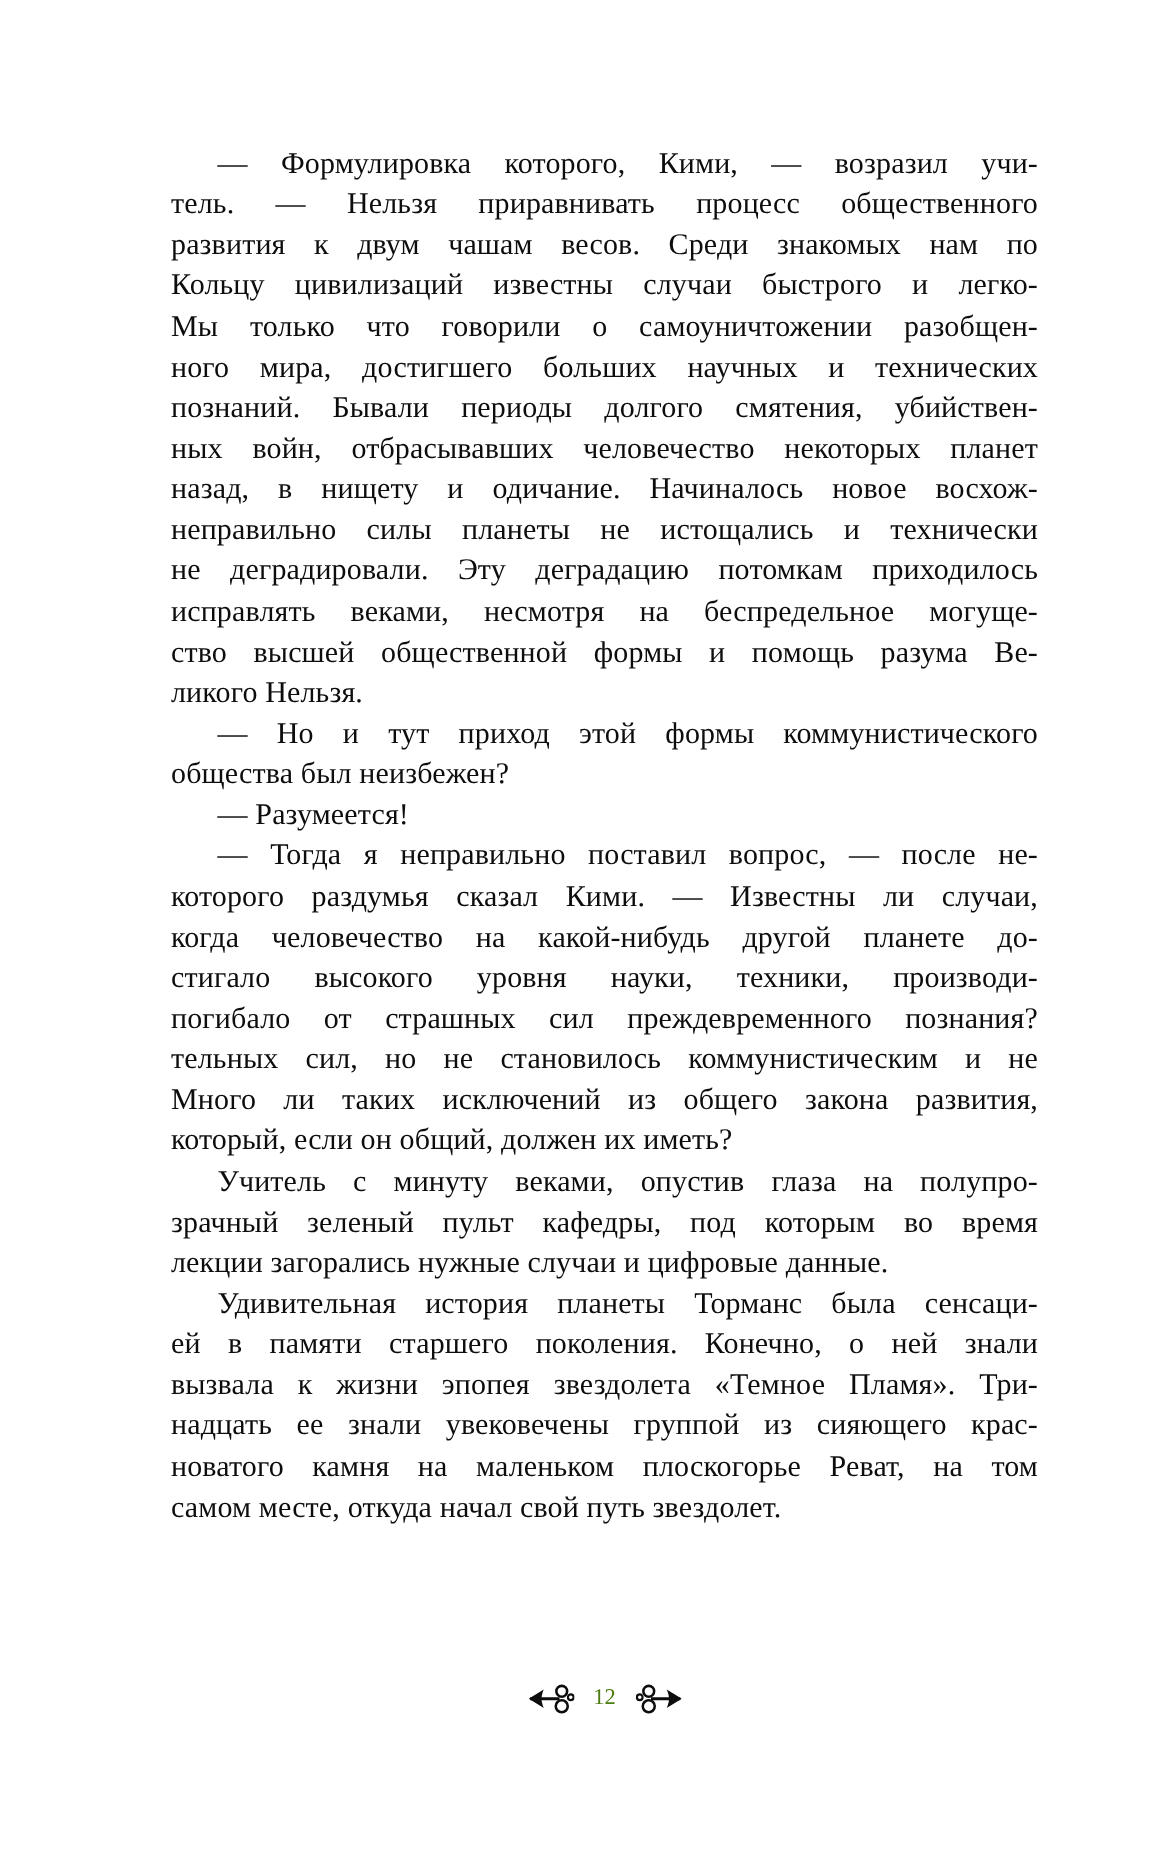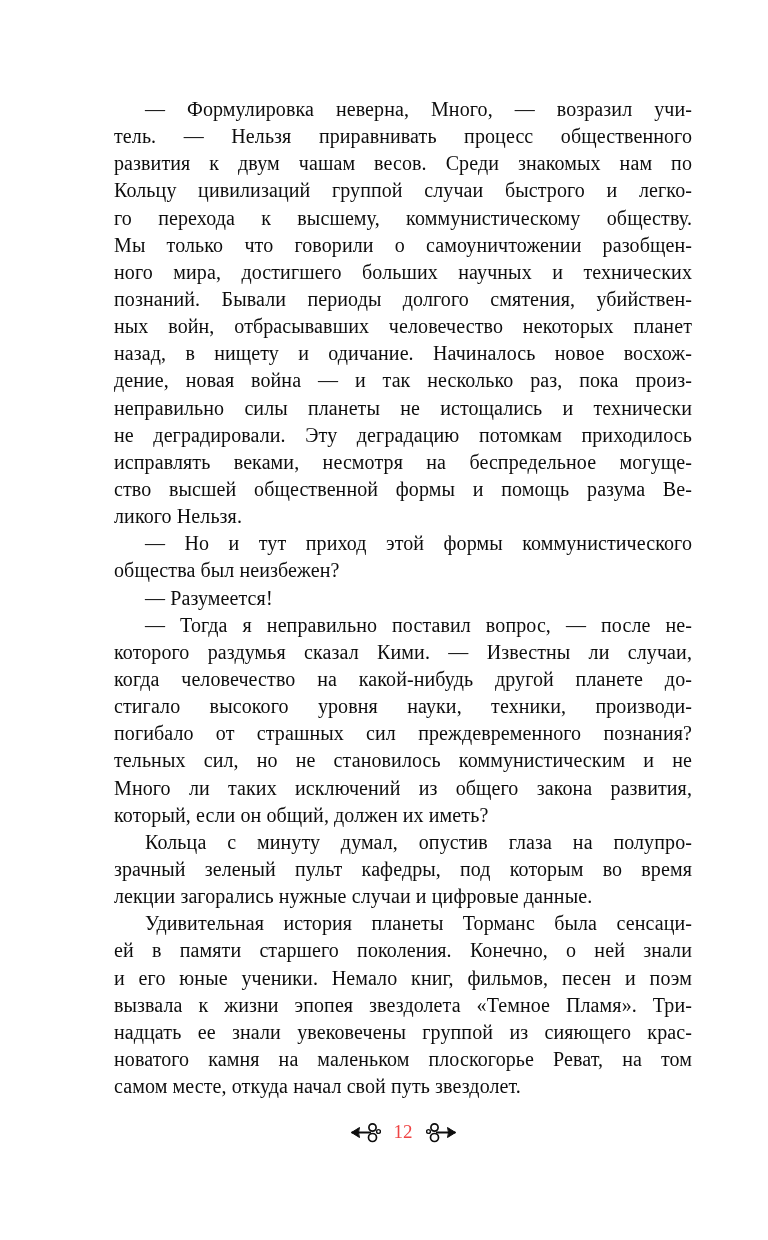--- a/index.html
+++ b/index.html
@@ -42,70 +42,67 @@
     left: 114px;
     top: 1118px;
     width: 578px;
     height: 28px;
     display: flex;
     align-items: center;
     justify-content: center;
     gap: 13px;
   }
   .page-number {
-    font-size: 19px;
+    font-size: 15px;
     line-height: 28px;
-    color: #ef4444;
+    color: #4d7c0f;
   }
   .fleuron {
     width: 31px;
     height: 21px;
     display: block;
   }
   .fleuron.right {
     transform: scaleX(-1);
   }
 </style>
 </head>
 <body>
 
 <div class="text-block">
-    <div class="line indent">— Формулировка неверна, Много, — возразил учи-</div>
+    <div class="line indent">— Формулировка которого, Кими, — возразил учи-</div>
     <div class="line">тель. — Нельзя приравнивать процесс общественного</div>
     <div class="line">развития к двум чашам весов. Среди знакомых нам по</div>
-    <div class="line">Кольцу цивилизаций группой случаи быстрого и легко-</div>
-    <div class="line">го перехода к высшему, коммунистическому обществу.</div>
+    <div class="line">Кольцу цивилизаций известны случаи быстрого и легко-</div>
     <div class="line">Мы только что говорили о самоуничтожении разобщен-</div>
     <div class="line">ного мира, достигшего больших научных и технических</div>
     <div class="line">познаний. Бывали периоды долгого смятения, убийствен-</div>
     <div class="line">ных войн, отбрасывавших человечество некоторых планет</div>
     <div class="line">назад, в нищету и одичание. Начиналось новое восхож-</div>
-    <div class="line">дение, новая война — и так несколько раз, пока произ-</div>
     <div class="line">неправильно силы планеты не истощались и технически</div>
     <div class="line">не деградировали. Эту деградацию потомкам приходилось</div>
     <div class="line">исправлять веками, несмотря на беспредельное могуще-</div>
     <div class="line">ство высшей общественной формы и помощь разума Ве-</div>
     <div class="line end">ликого Нельзя.</div>
     <div class="line indent">— Но и тут приход этой формы коммунистического</div>
     <div class="line end">общества был неизбежен?</div>
     <div class="line indent end">— Разумеется!</div>
     <div class="line indent">— Тогда я неправильно поставил вопрос, — после не-</div>
     <div class="line">которого раздумья сказал Кими. — Известны ли случаи,</div>
     <div class="line">когда человечество на какой-нибудь другой планете до-</div>
     <div class="line">стигало высокого уровня науки, техники, производи-</div>
     <div class="line">погибало от страшных сил преждевременного познания?</div>
     <div class="line">тельных сил, но не становилось коммунистическим и не</div>
     <div class="line">Много ли таких исключений из общего закона развития,</div>
     <div class="line end">который, если он общий, должен их иметь?</div>
-    <div class="line indent">Кольца с минуту думал, опустив глаза на полупро-</div>
+    <div class="line indent">Учитель с минуту веками, опустив глаза на полупро-</div>
     <div class="line">зрачный зеленый пульт кафедры, под которым во время</div>
     <div class="line end">лекции загорались нужные случаи и цифровые данные.</div>
     <div class="line indent">Удивительная история планеты Торманс была сенсаци-</div>
     <div class="line">ей в памяти старшего поколения. Конечно, о ней знали</div>
-    <div class="line">и его юные ученики. Немало книг, фильмов, песен и поэм</div>
     <div class="line">вызвала к жизни эпопея звездолета «Темное Пламя». Три-</div>
     <div class="line">надцать ее знали увековечены группой из сияющего крас-</div>
     <div class="line">новатого камня на маленьком плоскогорье Реват, на том</div>
     <div class="line end">самом месте, откуда начал свой путь звездолет.</div>
   </div>
 
 <div class="footer">
   <svg class="fleuron" viewBox="0 0 31 21" aria-hidden="true">
     <g fill="none" stroke="#0d0d0d">
       <line x1="1.5" y1="10.5" x2="21" y2="10.5" stroke-width="2"></line>

